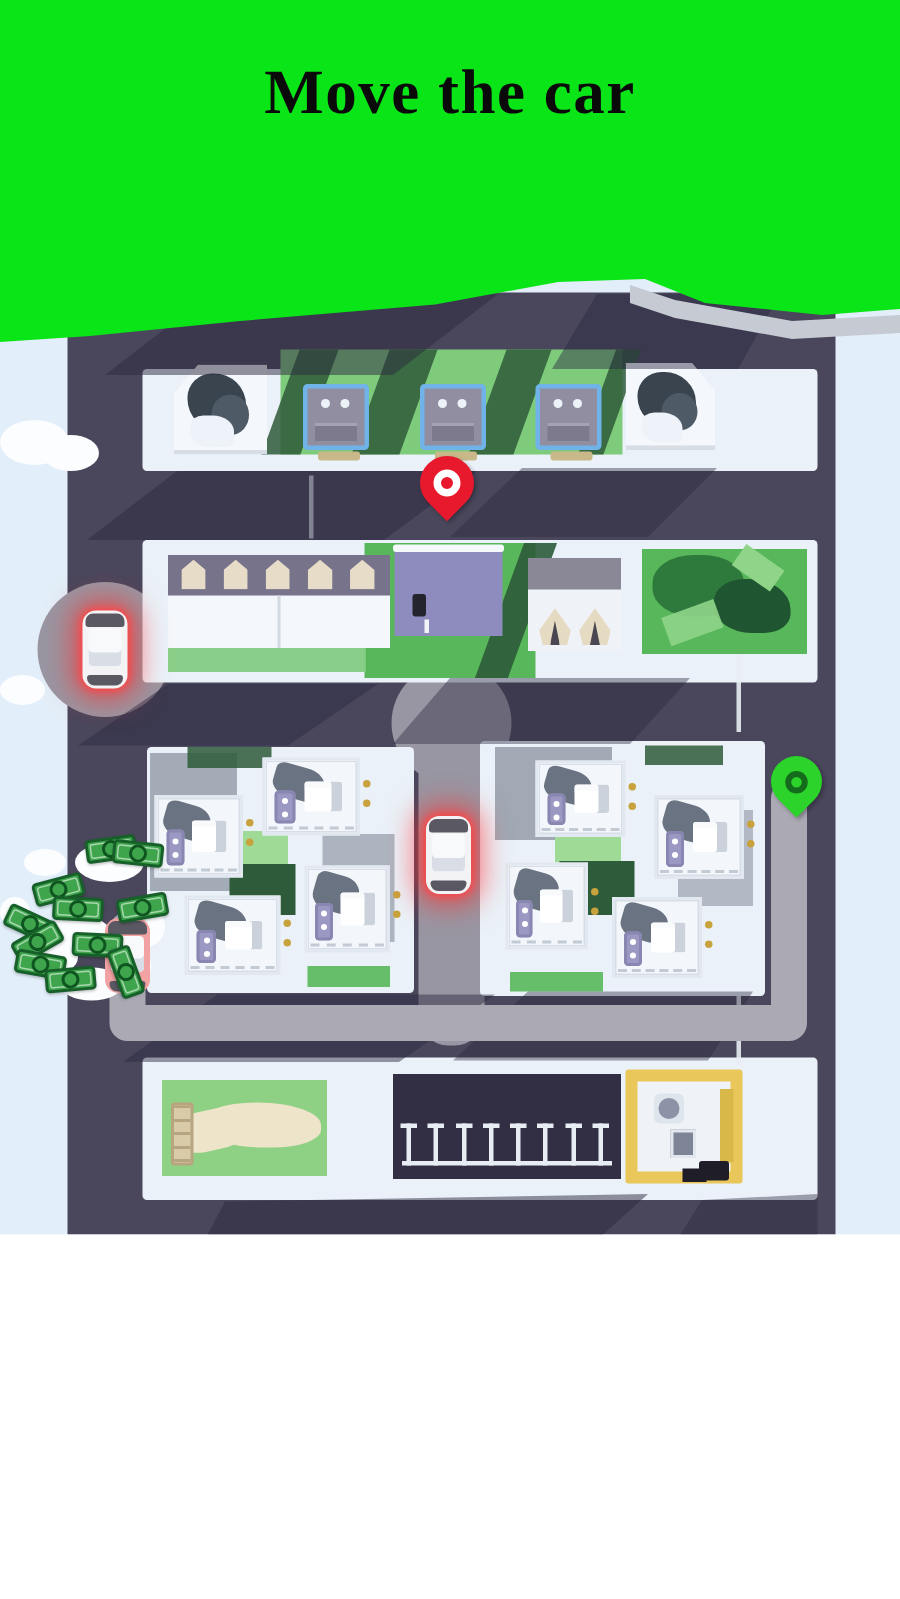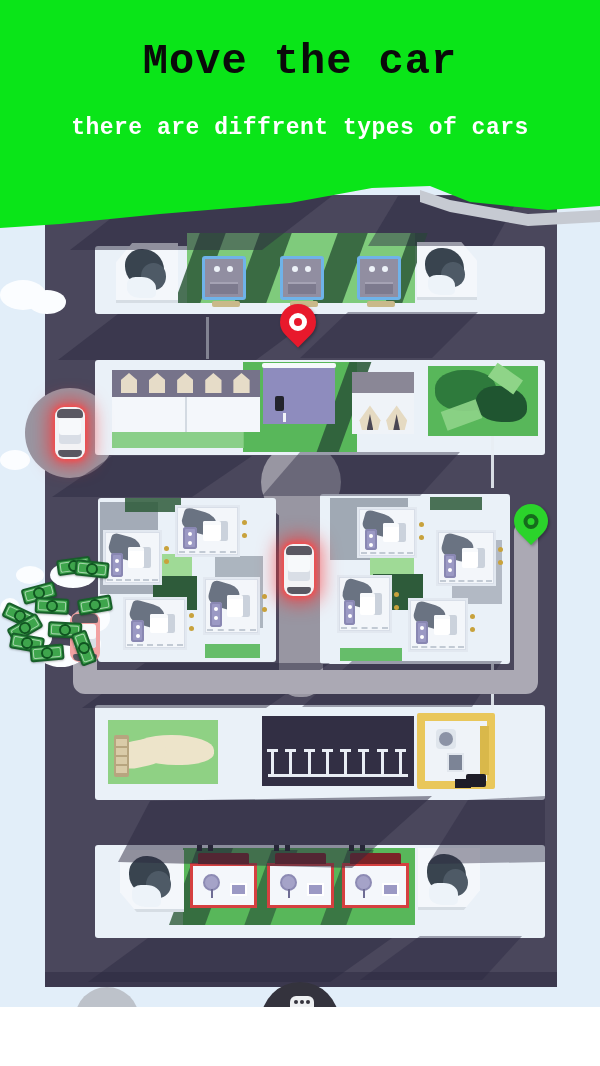--- a/index.html
+++ b/index.html
@@ -1,17 +1,17 @@
 <!DOCTYPE html>
 <html><head>
 <meta charset="utf-8">
 <style>
   html,body{margin:0;padding:0;}
-  .stage{position:relative;width:600px;height:1007px;overflow:hidden;
-         font-family:Liberation Mono, monospace;background:#E2EEF9;}
+  .stage{position:relative;width:600px;height:823px;overflow:hidden;
+         font-family:Liberation Serif, serif;background:#E2EEF9;}
   .obj{position:absolute;}
   .obj i{display:block;position:absolute;}
   .skew{transform:skewX(-20deg);}
 
   
   .header-shadow{position:absolute;left:420px;top:0;width:180px;height:240px;z-index:40;}
   .header-shadow svg{display:block;}
   .header{position:absolute;left:0;top:0;width:600px;height:240px;z-index:41;
     clip-path:polygon(0px 0px,600px 0px,600px 206px,548px 210px,470px 202px,430px 186px,372px 188px,290px 203px,160px 214px,60px 224px,0px 228px);}
   .title{position:absolute;left:0;top:38px;width:100%;text-align:center;
@@ -428,21 +428,20 @@
     </div>
 
   <div class="header-shadow">
     <svg width="180" height="240" viewBox="0 0 180 240">
       <polygon id="torn-shadow-poly" points="0,190 30,200 108,214 180,210 180,222 108,226 30,212 0,202" fill="#C6CAD2"></polygon>
     </svg>
   </div>
 
   <div class="header" style="background: rgb(10, 229, 24);">
     <div class="title" style="color: rgb(10, 10, 10);">Move the car</div>
-    <div class="subtitle" style="color: rgb(255, 255, 255);">there are diffrent types of cars</div>
   </div>
 
   <div class="btn-pause" style="background: rgb(189, 194, 202);">
     <span class="bar"></span>
     <span class="bar"></span>
   </div>
 
   <div class="btn-shift" style="background: rgb(52, 51, 61);">
     <span class="sh-plate"></span>
     <span class="sh-nub"></span>

